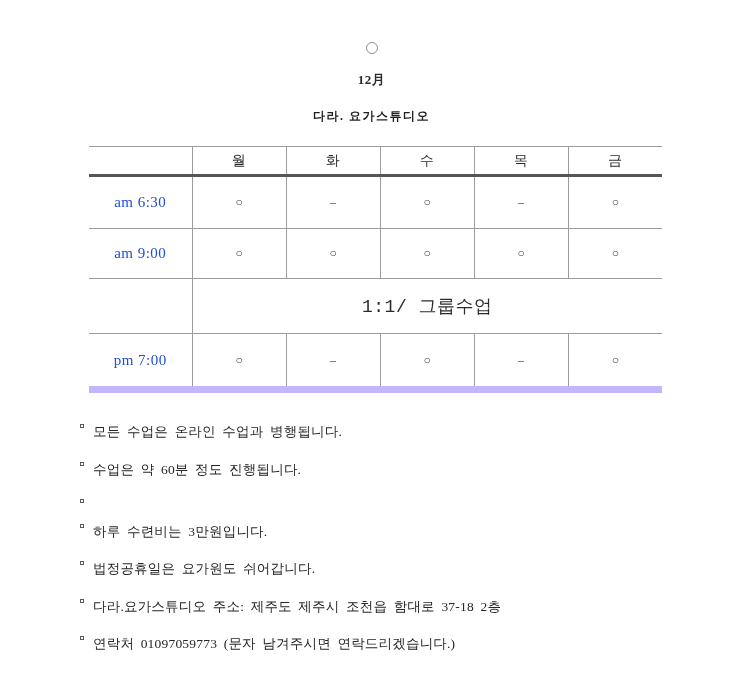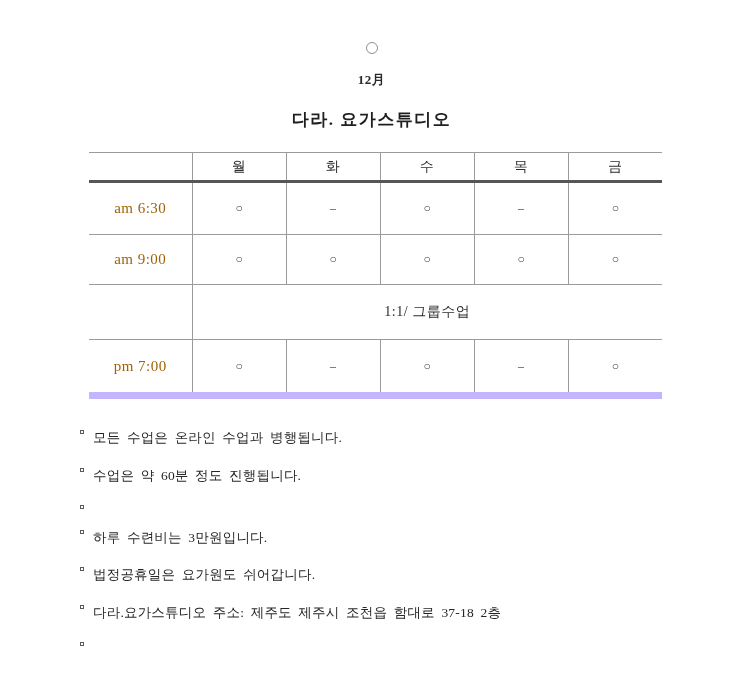--- a/index.html
+++ b/index.html
@@ -25,21 +25,21 @@
   }
   .month {
     margin-top: 13px;
     font-size: 13px;
     font-weight: 600;
     letter-spacing: 0.5px;
     color: #2b2b2b;
   }
   .title {
     margin-top: 19px;
-    font-size: 17px;
+    font-size: 12px;
     font-weight: 700;
     letter-spacing: 1.5px;
     color: #1f1f1f;
   }
   
   table.schedule {
     border-collapse: collapse;
     margin: 21px 0 0 89px;
     table-layout: fixed;
   }
@@ -53,23 +53,23 @@
   col.c-day  { width: 94px; }
   tr.head-row { height: 29px; border-top: 1px solid #9b9b9b; border-bottom: 3px solid #565656; }
   tr.row-0 { height: 53px; border-bottom: 1px solid #9b9b9b; }
   tr.row-1 { height: 50px; border-bottom: 1px solid #9b9b9b; }
   tr.row-2 { height: 55px; border-bottom: 1px solid #9b9b9b; }
   tr.row-3 { height: 56px; border-bottom: 7px solid #c4b5fd; }
   table.schedule td + td, table.schedule th + th, table.schedule th + td, table.schedule td + th {
     border-left: 1px solid #9b9b9b;
   }
   .day-label { font-size: 14px; color: #2b2b2b; letter-spacing: 0.5px; }
-  .time-label { font-size: 15px; color: #a16207; letter-spacing: 0.5px; }
+  .time-label { font-size: 15px; color: #1d4ed8; letter-spacing: 0.5px; }
   .sym { font-size: 12px; color: #3a3a3a; }
-  .merged-label { font-size: 14px; color: #2b2b2b; letter-spacing: 0.5px; }
+  .merged-label { font-size: 18px; color: #2b2b2b; letter-spacing: 0.5px; font-family: Liberation Mono, monospace; }
   
   .notes {
     list-style: none;
     margin: 30px 0 0 80px;
     width: 600px;
   }
   .notes li {
     display: flex;
     align-items: flex-start;
     margin-bottom: 19.5px;
@@ -168,16 +168,17 @@
     <li>
       <span class="sq-bullet"></span>
       <span>법정공휴일은 요가원도 쉬어갑니다.</span>
     </li>
     <li>
       <span class="sq-bullet"></span>
       <span>다라.요가스튜디오 주소: 제주도 제주시 조천읍 함대로 37-18 2층</span>
     </li>
     <li>
       <span class="sq-bullet"></span>
+      <span>연락처 01097059773 (문자 남겨주시면 연락드리겠습니다.)</span>
     </li>
   </ul>
 
 </div>
 
 </body></html>

